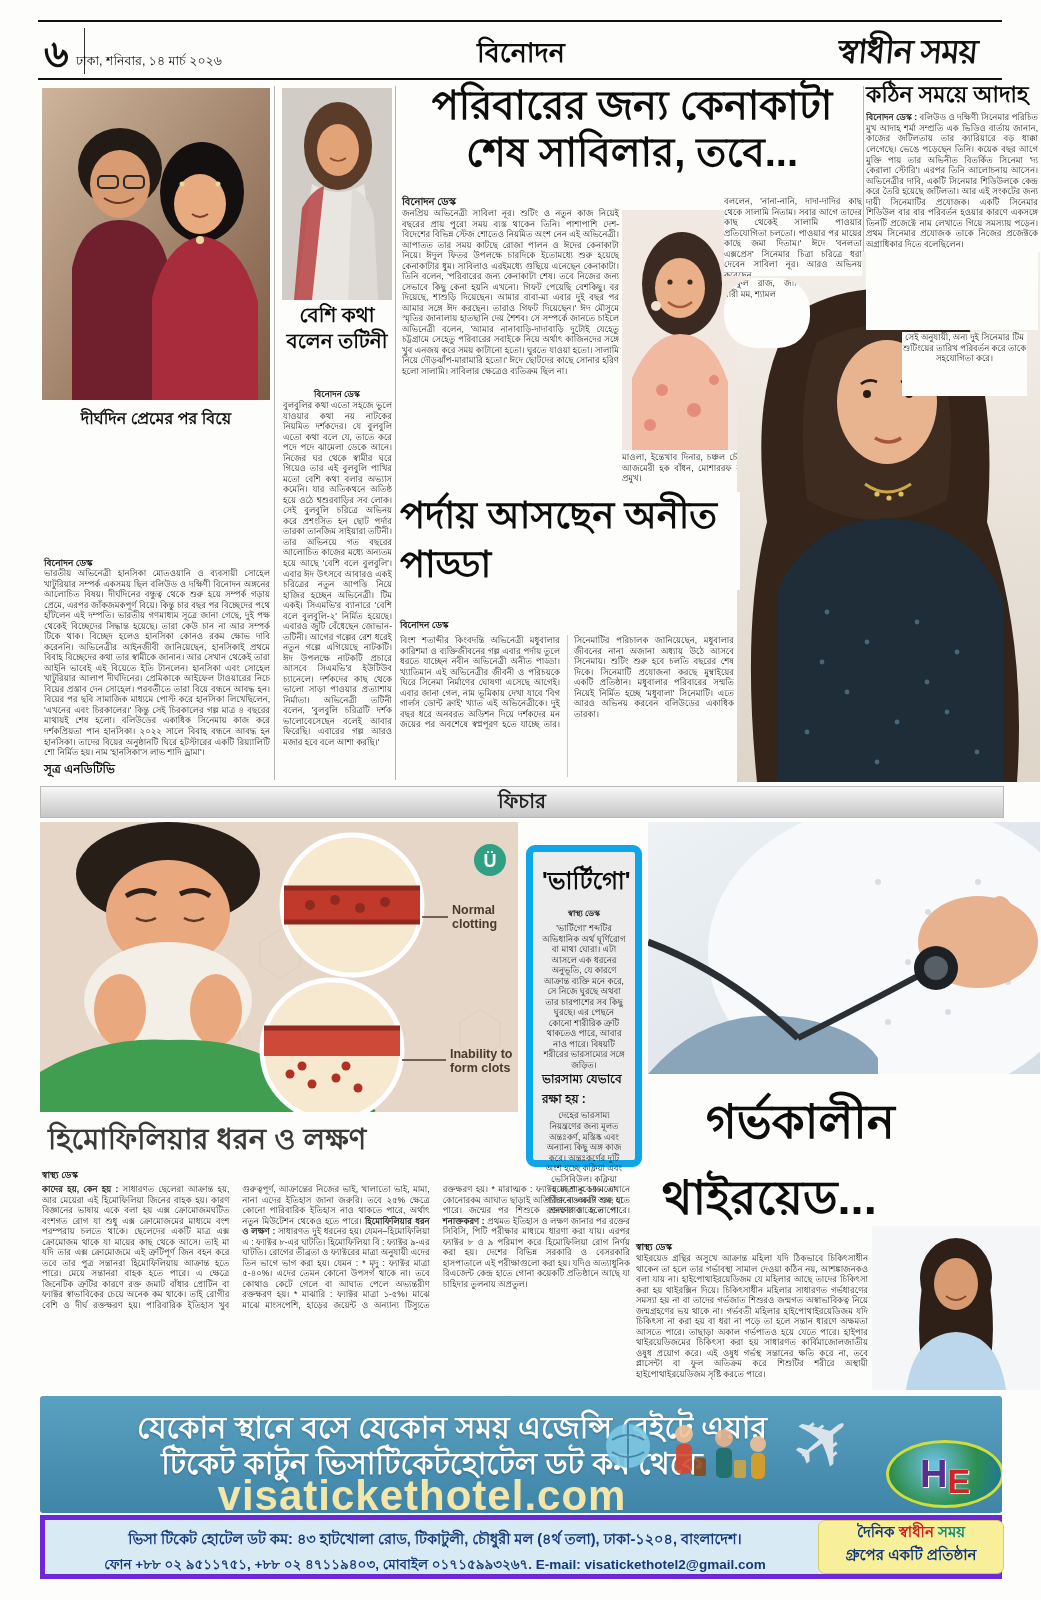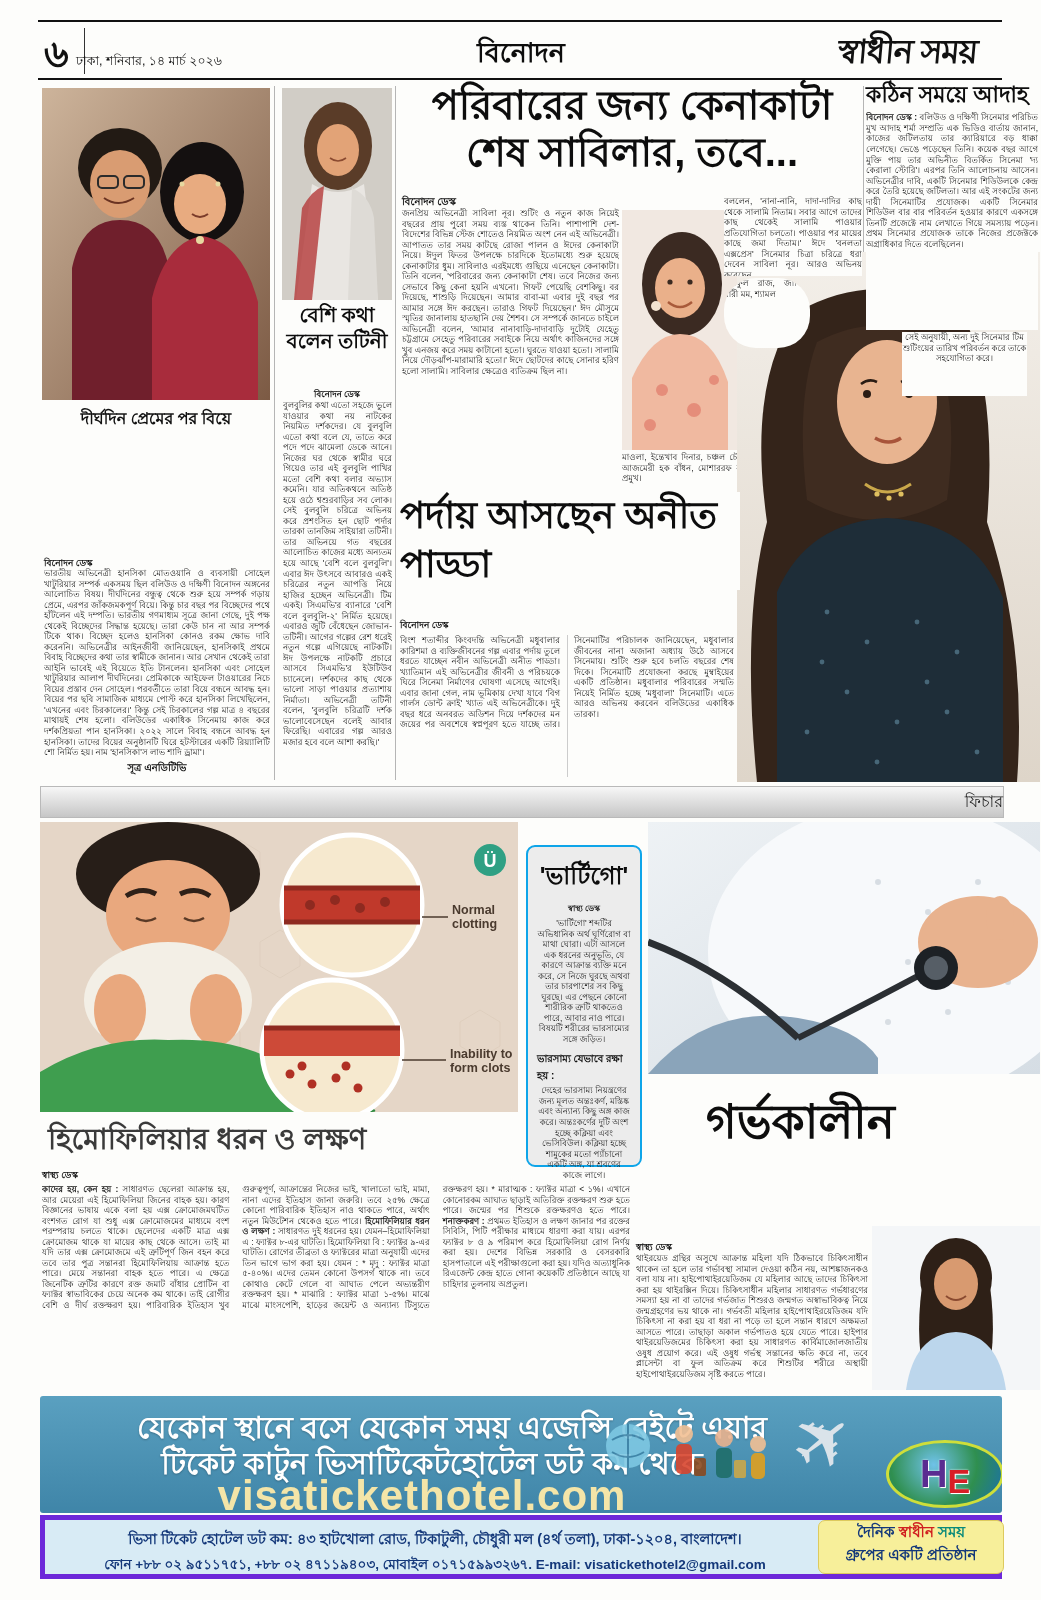--- a/index.html
+++ b/index.html
@@ -8,22 +8,22 @@
   .abs{position:absolute;}
   .rule{background:#111;}
   .vrule{background:#b5b5b5;width:1px;}
   .body-sm{font-size:8.5px;line-height:1.24;text-align:justify;color:#222;overflow:hidden;}
   .byline{font-size:9px;font-weight:bold;color:#111;}
   .hl{font-weight:bold;color:#0d0d0d;}
   .center{text-align:center;}
   .whitebg{background:#fdfdfb;}
   .kicker{font-size:16px;font-weight:bold;}
   .feature-bar{background:linear-gradient(#f7f7f7,#dcdcdc 55%,#c6c6c6);border:1px solid #b9b9b9;
-               display:flex;align-items:center;justify-content:flex-end;font-size:16px;font-weight:normal;color:#222;}
-  .vertigo-box{background:#ececec;border:2px solid #0ea5e9;border-radius:9px;padding:10px 9px;box-sizing:border-box;}
+               display:flex;align-items:center;justify-content:center;font-size:20px;font-weight:bold;color:#222;}
+  .vertigo-box{background:#ececec;border:7px solid #0ea5e9;border-radius:9px;padding:10px 9px;box-sizing:border-box;}
   .subhead{font-weight:bold;}
   .ad-banner{background:linear-gradient(#5aa0c0,#3f85a8);border-radius:3px;overflow:hidden;}
   .ad-line{color:#fff;font-weight:800;text-align:center;text-shadow:0 1px 2px rgba(0,0,0,.25);}
   .ad-url{color:#f4e5a8;font-weight:800;text-align:center;letter-spacing:1px;}
   .ad-strip{background:#d8ebf5;border:5px solid #6d28d9;box-sizing:border-box;}
   .addr{color:#14387a;font-weight:bold;text-align:center;}
   .tagline-box{background:#f7ef9a;border:1px solid #ddca5e;border-radius:7px;text-align:center;
                font-weight:bold;line-height:1.5;}
   .w-blue{color:#14387a;} .w-red{color:#d02020;} .w-teal{color:#0a8a7a;}
   .he-ellipse{border:3px solid #cede3a;border-radius:50%;
@@ -69,21 +69,21 @@
       <circle cx="158" cy="152" r="4" fill="#e7d8a0"></circle>
       <circle cx="140" cy="96" r="2.5" fill="#e7d8a0"></circle>
         <circle cx="176" cy="96" r="2.5" fill="#e7d8a0"></circle>
       <path d="M150 126 q8 6 16 0" stroke="#7a3b2a" stroke-width="2" fill="none"></path>
       <path d="M62 110 q14 10 30 0" stroke="#6a3322" stroke-width="2" fill="none"></path>
     </svg>
   </div>
   <div class="abs center kicker" style="left:42px;top:406px;width:228px;">দীর্ঘদিন প্রেমের পর বিয়ে</div>
   <div class="abs byline" style="left:44px;top:556px;">বিনোদন ডেস্ক</div>
   <div class="abs body-sm" style="left:44px;top:568px;width:226px;height:190px;">ভারতীয় অভিনেত্রী হানসিকা মোতওয়ানি ও ব্যবসায়ী সোহেল খাটুরিয়ার সম্পর্ক একসময় ছিল বলিউড ও দক্ষিণী বিনোদন অঙ্গনের আলোচিত বিষয়। দীর্ঘদিনের বন্ধুত্ব থেকে শুরু হয়ে সম্পর্ক গড়ায় প্রেমে, এরপর জাঁকজমকপূর্ণ বিয়ে। কিন্তু চার বছর পর বিচ্ছেদের পথে হাঁটলেন এই দম্পতি। ভারতীয় গণমাধ্যম সূত্রে জানা গেছে, দুই পক্ষ থেকেই বিচ্ছেদের সিদ্ধান্ত হয়েছে। তারা কেউ চান না আর সম্পর্ক টিকে থাক। বিচ্ছেদ হলেও হানসিকা কোনও রকম ক্ষোভ দাবি করেননি। অভিনেত্রীর আইনজীবী জানিয়েছেন, হানসিকাই প্রথমে বিবাহ বিচ্ছেদের কথা তার স্বামীকে জানান। আর সেখান থেকেই তারা আইনি ভাবেই এই বিয়েতে ইতি টানলেন। হানসিকা এবং সোহেল খাটুরিয়ার আলাপ দীর্ঘদিনের। প্রেমিকাকে আইফেল টাওয়ারের নিচে বিয়ের প্রস্তাব দেন সোহেল। পরবর্তীতে তারা বিয়ে বন্ধনে আবদ্ধ হন। বিয়ের পর ছবি সামাজিক মাধ্যমে পোস্ট করে হানসিকা লিখেছিলেন, 'এখনের এবং চিরকালের।' কিন্তু সেই চিরকালের গল্প মাত্র ৪ বছরের মাথায়ই শেষ হলো। বলিউডের একাধিক সিনেমায় কাজ করে দর্শকপ্রিয়তা পান হানসিকা। ২০২২ সালে বিবাহ বন্ধনে আবদ্ধ হন হানসিকা। তাদের বিয়ের অনুষ্ঠানটি ঘিরে হটস্টারের একটি রিয়্যালিটি শো নির্মিত হয়। নাম 'হানসিকা'স লাভ শাদি ড্রামা'।</div>
-  <div class="abs" style="left:44px;top:760px;width:226px;text-align:center;font-size:10px;font-weight:bold;">সূত্র এনডিটিভি</div>
+  <div class="abs" style="left:44px;top:760px;width:226px;text-align:left;font-size:12px;font-weight:bold;">সূত্র এনডিটিভি</div>
 
   <div class="abs" style="left:282px;top:88px;">
     <svg width="110" height="212" viewBox="0 0 110 212">
       <rect width="110" height="212" fill="#d8d4cf"></rect>
       <rect width="110" height="212" fill="#c9c2ba" opacity=".4"></rect>
       <ellipse cx="56" cy="58" rx="34" ry="44" fill="#5a3c28"></ellipse>
       <ellipse cx="56" cy="62" rx="21" ry="26" fill="#e2a377"></ellipse>
       <path d="M30 96 q26 16 52 0 L96 212 L14 212 Z" fill="#e9e6e2"></path>
       <path d="M20 120 q10 -18 22 -22 L30 212 L12 212 Z" fill="#b43a3a" opacity=".8"></path>
       <path d="M70 100 q18 8 22 30 l4 82 H66 Z" fill="#dedbd6"></path>
@@ -222,21 +222,21 @@
         <circle cx="450" cy="38" r="16" fill="#2fa083"></circle>
         <text x="450" y="45" font-size="18" font-weight="bold" fill="#fff" text-anchor="middle">Ü</text>
       </g>
     </svg>
   </div>
 
   <div class="abs vertigo-box" style="left:526px;top:845px;width:116px;height:322px;">
     <div class="center hl" style="font-size:24px;">'ভার্টিগো'</div>
     <div class="center byline" style="font-size:8px;margin:5px 0 3px;">স্বাস্থ্য ডেস্ক</div>
     <div class="body-sm" style="text-align:center;">'ভার্টিগো' শব্দটির অভিধানিক অর্থ ঘূর্ণিরোগ বা মাথা ঘোরা। এটা আসলে এক ধরনের অনুভূতি, যে কারণে আক্রান্ত ব্যক্তি মনে করে, সে নিজে ঘুরছে অথবা তার চারপাশের সব কিছু ঘুরছে। এর পেছনে কোনো শারীরিক ত্রুটি থাকতেও পারে, আবার নাও পারে। বিষয়টি শরীরের ভারসাম্যের সঙ্গে জড়িত।</div>
-    <div class="subhead" style="font-size:10px;margin-top:7px;">ভারসাম্য যেভাবে রক্ষা হয় :</div>
+    <div class="subhead" style="font-size:12px;">ভারসাম্য যেভাবে রক্ষা হয় :</div>
     <div class="body-sm" style="text-align:center;">দেহের ভারসাম্য নিয়ন্ত্রণের জন্য মূলত অন্তঃকর্ণ, মস্তিষ্ক এবং অন্যান্য কিছু অঙ্গ কাজ করে। অন্তঃকর্ণের দুটি অংশ হচ্ছে কক্লিয়া এবং ভেসিবিউল। কক্লিয়া হচ্ছে শামুকের মতো প্যাঁচানো একটি অঙ্গ, যা শ্রবণের কাজে লাগে।</div>
   </div>
 
   <div class="abs" style="left:648px;top:822px;">
     <svg width="392" height="252" viewBox="0 0 392 252">
       <defs>
           <linearGradient id="pg" x1="0" y1="0" x2="1" y2="1">
         <stop offset="0" stop-color="#eef2f5"></stop>
             <stop offset="1" stop-color="#d5dde4"></stop>
           </linearGradient>
@@ -257,20 +257,21 @@
       <ellipse cx="352" cy="96" rx="14" ry="22" fill="#e8b28e"></ellipse>
       <path d="M0 252 q60 -70 150 -56 q60 10 80 40 l0 16 Z" fill="#8aa4ba"></path>
       <path d="M0 120 q80 30 150 96" stroke="#2b2f33" stroke-width="7" fill="none"></path>
       <path d="M150 216 q60 -30 120 -62" stroke="#2b2f33" stroke-width="6" fill="none"></path>
       <circle cx="288" cy="146" r="22" fill="#1d2125"></circle>
       <circle cx="288" cy="146" r="12" fill="#565e66"></circle>
     </svg>
   </div>
 
   <div class="abs hl" style="left:706px;top:1086px;font-size:47px;">গর্ভকালীন</div>
+  <div class="abs hl" style="left:662px;top:1162px;font-size:47px;">থাইরয়েড...</div>
   <div class="abs byline" style="left:636px;top:1240px;">স্বাস্থ্য ডেস্ক</div>
   <div class="abs body-sm" style="left:636px;top:1253px;width:232px;height:136px;">থাইরয়েড গ্রন্থির অসুখে আক্রান্ত মহিলা যদি ঠিকভাবে চিকিৎসাধীন থাকেন তা হলে তার গর্ভাবস্থা সামাল দেওয়া কঠিন নয়, আশঙ্কাজনকও বলা যায় না। হাইপোথাইরয়েডিজম যে মহিলার আছে তাদের চিকিৎসা করা হয় থাইরক্সিন দিয়ে। চিকিৎসাধীন মহিলার সাধারণত গর্ভধারণের সমস্যা হয় না বা তাদের গর্ভজাত শিশুরও জন্মগত অস্বাভাবিকত্ব নিয়ে জন্মগ্রহণের ভয় থাকে না। গর্ভবতী মহিলার হাইপোথাইরয়েডিজম যদি চিকিৎসা না করা হয় বা ধরা না পড়ে তা হলে সন্তান ধারণে অক্ষমতা আসতে পারে। তাছাড়া অকাল গর্ভপাতও হয়ে যেতে পারে। হাইপার থাইরয়েডিজমের চিকিৎসা করা হয় সাধারণত কার্বিমাজোলজাতীয় ওষুধ প্রয়োগ করে। এই ওষুধ গর্ভস্থ সন্তানের ক্ষতি করে না, তবে প্লাসেন্টা বা ফুল অতিক্রম করে শিশুটির শরীরে অস্থায়ী হাইপোথাইরয়েডিজম সৃষ্টি করতে পারে।</div>
   <div class="abs" style="left:872px;top:1226px;">
     <svg width="168" height="164" viewBox="0 0 168 164">
       <rect width="168" height="164" fill="#f4f6f8"></rect>
       <ellipse cx="84" cy="52" rx="36" ry="40" fill="#2e2017"></ellipse>
       <path d="M50 60 q-8 60 6 104 h56 q14 -44 6 -104 Z" fill="#2e2017"></path>
       <ellipse cx="84" cy="58" rx="22" ry="26" fill="#d89a70"></ellipse>
       <path d="M74 70 q10 8 20 0" stroke="#8a4a30" stroke-width="2" fill="none"></path>
       <path d="M34 164 q8 -56 50 -58 q42 2 50 58 Z" fill="#bcd6ec"></path>

